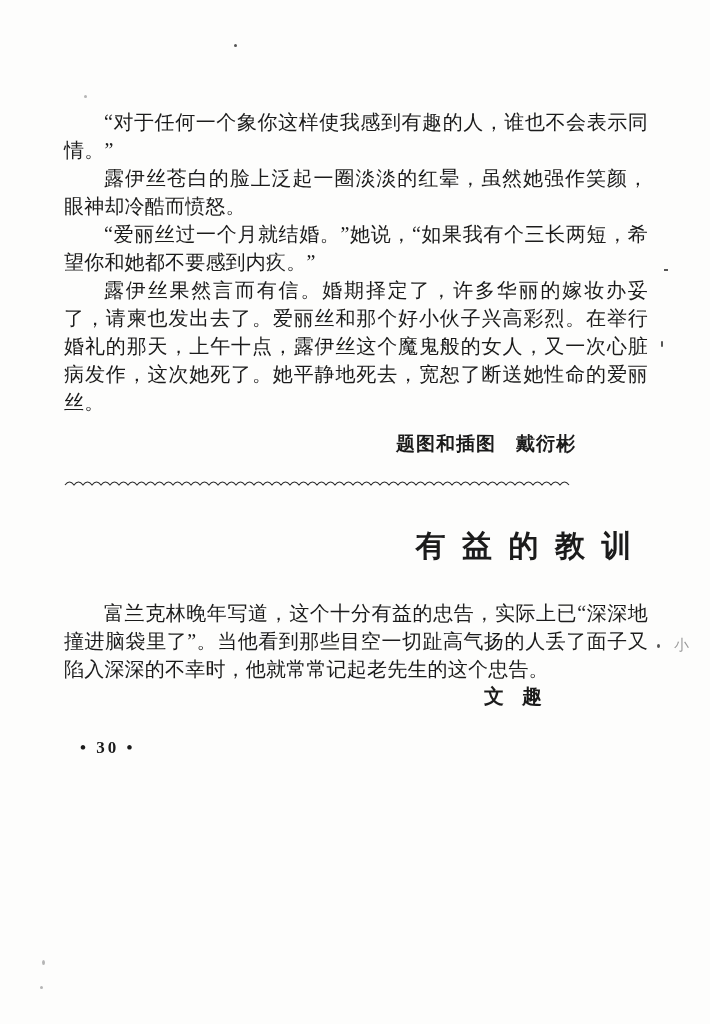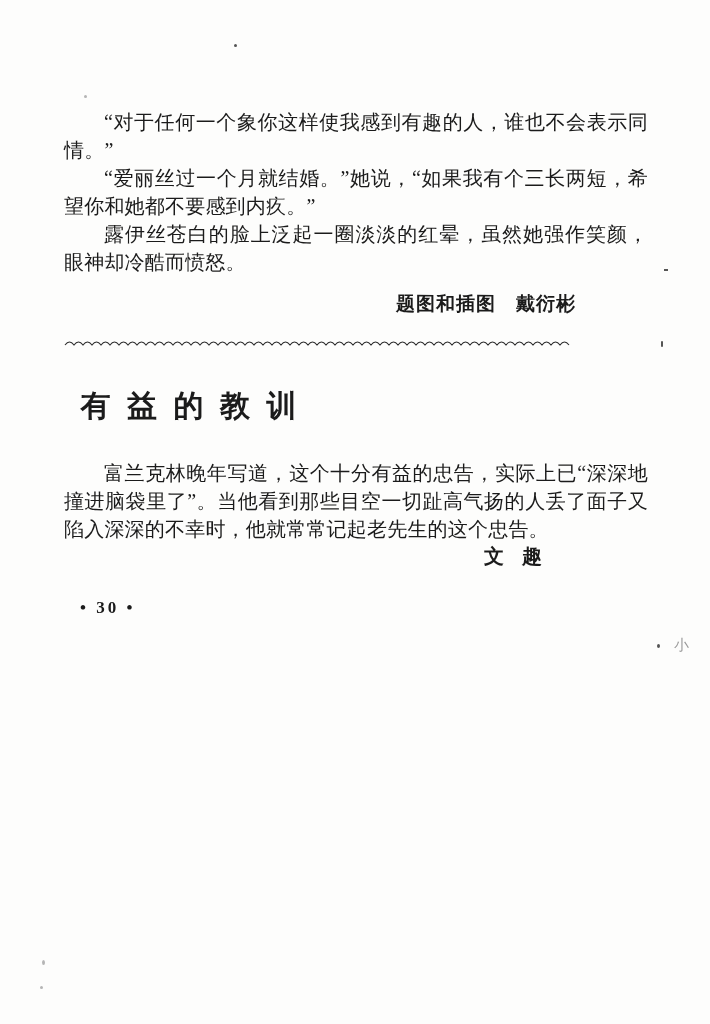--- a/index.html
+++ b/index.html
@@ -47,21 +47,21 @@
     letter-spacing: 1px;
   }
   .divider-wrap {
     margin-top: 18px;
     height: 12px;
     width: 514px;
   }
   .story-title {
     margin: 38px 0 32px 0;
     padding-left: 0.55em; 
-    text-align: left;
+    text-align: right;
     font-size: 30px;
     line-height: 42px;
     font-weight: bold;
     letter-spacing: 0.55em;
   }
   .signature {
     margin-top: 0;
     padding-right: 88px;
     text-align: right;
     font-size: 20px;
@@ -95,22 +95,23 @@
   }
 </style>
 </head>
 <body>
 
 <div class="page">
   <div class="content">
 
     <section class="story1">
       <p class="body-par">“对于任何一个象你这样使我感到有趣的人，谁也不会表示同情。”</p>
+      <p class="body-par">露伊丝苍白的脸上泛起一圈淡淡的红晕，虽然她强作笑颜，眼神却冷酷而愤怒。</p>
       <p class="body-par">“爱丽丝过一个月就结婚。”她说，“如果我有个三长两短，希望你和她都不要感到内疚。”</p>
-      <p class="body-par">露伊丝苍白的脸上泛起一圈淡淡的红晕，虽然她强作笑颜，眼神却冷酷而愤怒。</p>
+      <p class="body-par">露伊丝果然言而有信。婚期择定了，许多华丽的嫁妆办妥了，请柬也发出去了。爱丽丝和那个好小伙子兴高彩烈。在举行婚礼的那天，上午十点，露伊丝这个魔鬼般的女人，又一次心脏病发作，这次她死了。她平静地死去，宽恕了断送她性命的爱丽丝。</p>
       <div class="credit">题图和插图　戴衍彬</div>
     </section>
 
     <div class="divider-wrap">
       <svg class="wave" width="514" height="12" viewBox="0 0 514 12">
         <path d="M1 8 q4.5 -6 9 0 q4.5 -6 9 0 q4.5 -6 9 0 q4.5 -6 9 0 q4.5 -6 9 0 q4.5 -6 9 0 q4.5 -6 9 0 q4.5 -6 9 0 q4.5 -6 9 0 q4.5 -6 9 0 q4.5 -6 9 0 q4.5 -6 9 0 q4.5 -6 9 0 q4.5 -6 9 0 q4.5 -6 9 0 q4.5 -6 9 0 q4.5 -6 9 0 q4.5 -6 9 0 q4.5 -6 9 0 q4.5 -6 9 0 q4.5 -6 9 0 q4.5 -6 9 0 q4.5 -6 9 0 q4.5 -6 9 0 q4.5 -6 9 0 q4.5 -6 9 0 q4.5 -6 9 0 q4.5 -6 9 0 q4.5 -6 9 0 q4.5 -6 9 0 q4.5 -6 9 0 q4.5 -6 9 0 q4.5 -6 9 0 q4.5 -6 9 0 q4.5 -6 9 0 q4.5 -6 9 0 q4.5 -6 9 0 q4.5 -6 9 0 q4.5 -6 9 0 q4.5 -6 9 0 q4.5 -6 9 0 q4.5 -6 9 0 q4.5 -6 9 0 q4.5 -6 9 0 q4.5 -6 9 0 q4.5 -6 9 0 q4.5 -6 9 0 q4.5 -6 9 0 q4.5 -6 9 0 q4.5 -6 9 0 q4.5 -6 9 0 q4.5 -6 9 0 q4.5 -6 9 0 q4.5 -6 9 0 q4.5 -6 9 0 q4.5 -6 9 0"></path>
       </svg>
     </div>
 
     <section>

